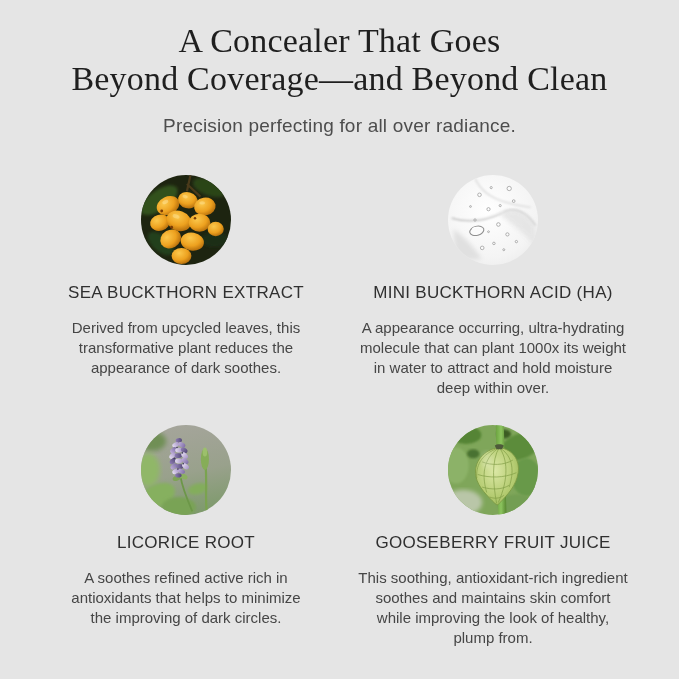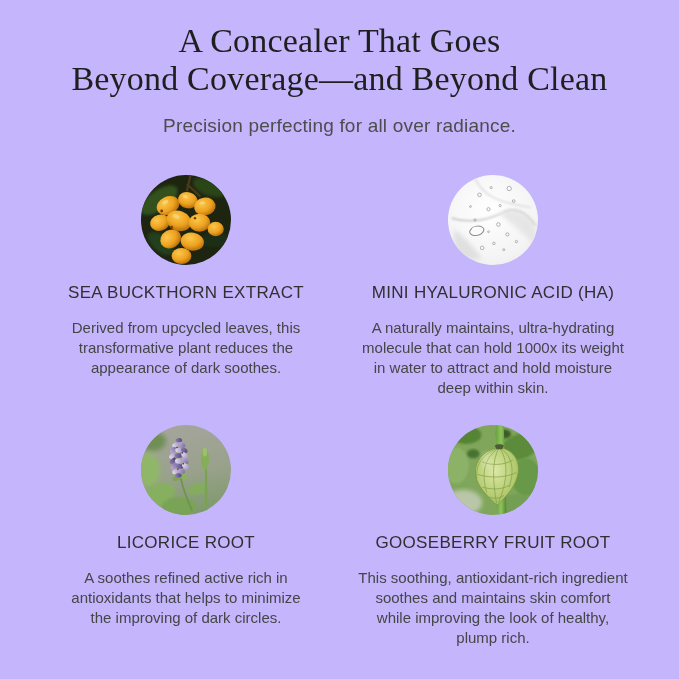--- a/index.html
+++ b/index.html
@@ -1,17 +1,17 @@
 <!DOCTYPE html>
 <html><head>
 <meta charset="utf-8">
 <style>
   html,body{margin:0;padding:0;background:#fff;}
   .page{
-    width:679px;height:679px;background:#c4b5fd;overflow:hidden;
+    width:679px;height:679px;background:#e5e5e5;overflow:hidden;
     font-family:"Liberation Sans", sans-serif;
     position:relative;
   }
   .hdr{padding-top:22px;text-align:center;}
   .hdr h1{
     margin:0;font-family:"Liberation Serif", serif;font-weight:400;
     font-size:34px;line-height:38px;color:#1f1f1f;letter-spacing:.2px;
   }
   .hdr h1 span{display:block;}
   .subtitle{
@@ -136,26 +136,26 @@
             <circle cx="66" cy="66" r="1.8"></circle>
             <circle cx="51" cy="76" r="1.4"></circle>
             <circle cx="38" cy="81" r="2"></circle>
             <circle cx="62" cy="83" r="1.1"></circle>
             <circle cx="76" cy="74" r="1.3"></circle>
           </g>
           <ellipse cx="32" cy="62" rx="8" ry="5" transform="rotate(-15 32 62)" stroke="#8f8f8f" stroke-width="1.2" fill="#fbfbfb"></ellipse>
           <path d="M27,60 C29,58 33,57.5 36,59" stroke="#ffffff" stroke-width="1.2" fill="none"></path>
         </svg>
       </div>
-      <div class="card-title">MINI HYALURONIC ACID (HA)</div>
-      <div class="card-body">
-        <div>A naturally maintains, ultra-hydrating</div>
-        <div>molecule that can hold 1000x its weight</div>
+      <div class="card-title">MINI BUCKTHORN ACID (HA)</div>
+      <div class="card-body">
+        <div>A appearance occurring, ultra-hydrating</div>
+        <div>molecule that can plant 1000x its weight</div>
         <div>in water to attract and hold moisture</div>
-        <div>deep within skin.</div>
+        <div>deep within over.</div>
       </div>
     </div>
 
     <div class="cell">
       <div class="photo">
         <svg viewBox="0 0 100 100" xmlns="http://www.w3.org/2000/svg">
           <defs>
             <linearGradient id="lrBg" x1="0.3" y1="0" x2="0.5" y2="1">
               <stop offset="0" stop-color="#a5a59b"></stop>
               <stop offset="0.55" stop-color="#99a18c"></stop>
@@ -269,23 +269,23 @@
               <path d="M38,40 C48,44 62,44 72,38"></path>
               <path d="M33,54 C46,58 62,58 76,52"></path>
               <path d="M38,68 C48,71 60,71 68,66"></path>
               <path d="M46,79 C51,81 58,81 62,77"></path>
             </g>
             <path d="M52,22 C54,20 60,20 62,22 L60,26 L54,26 Z" fill="#4e5a3a"></path>
             <ellipse cx="43" cy="38" rx="6" ry="10" fill="#ffffff" opacity="0.18" filter="url(#gbB2)"></ellipse>
           </g>
         </svg>
       </div>
-      <div class="card-title">GOOSEBERRY FRUIT ROOT</div>
+      <div class="card-title">GOOSEBERRY FRUIT JUICE</div>
       <div class="card-body">
         <div>This soothing, antioxidant-rich ingredient</div>
         <div>soothes and maintains skin comfort</div>
         <div>while improving the look of healthy,</div>
-        <div>plump rich.</div>
+        <div>plump from.</div>
       </div>
     </div>
 
   </div>
 </div>
 
 </body></html>

